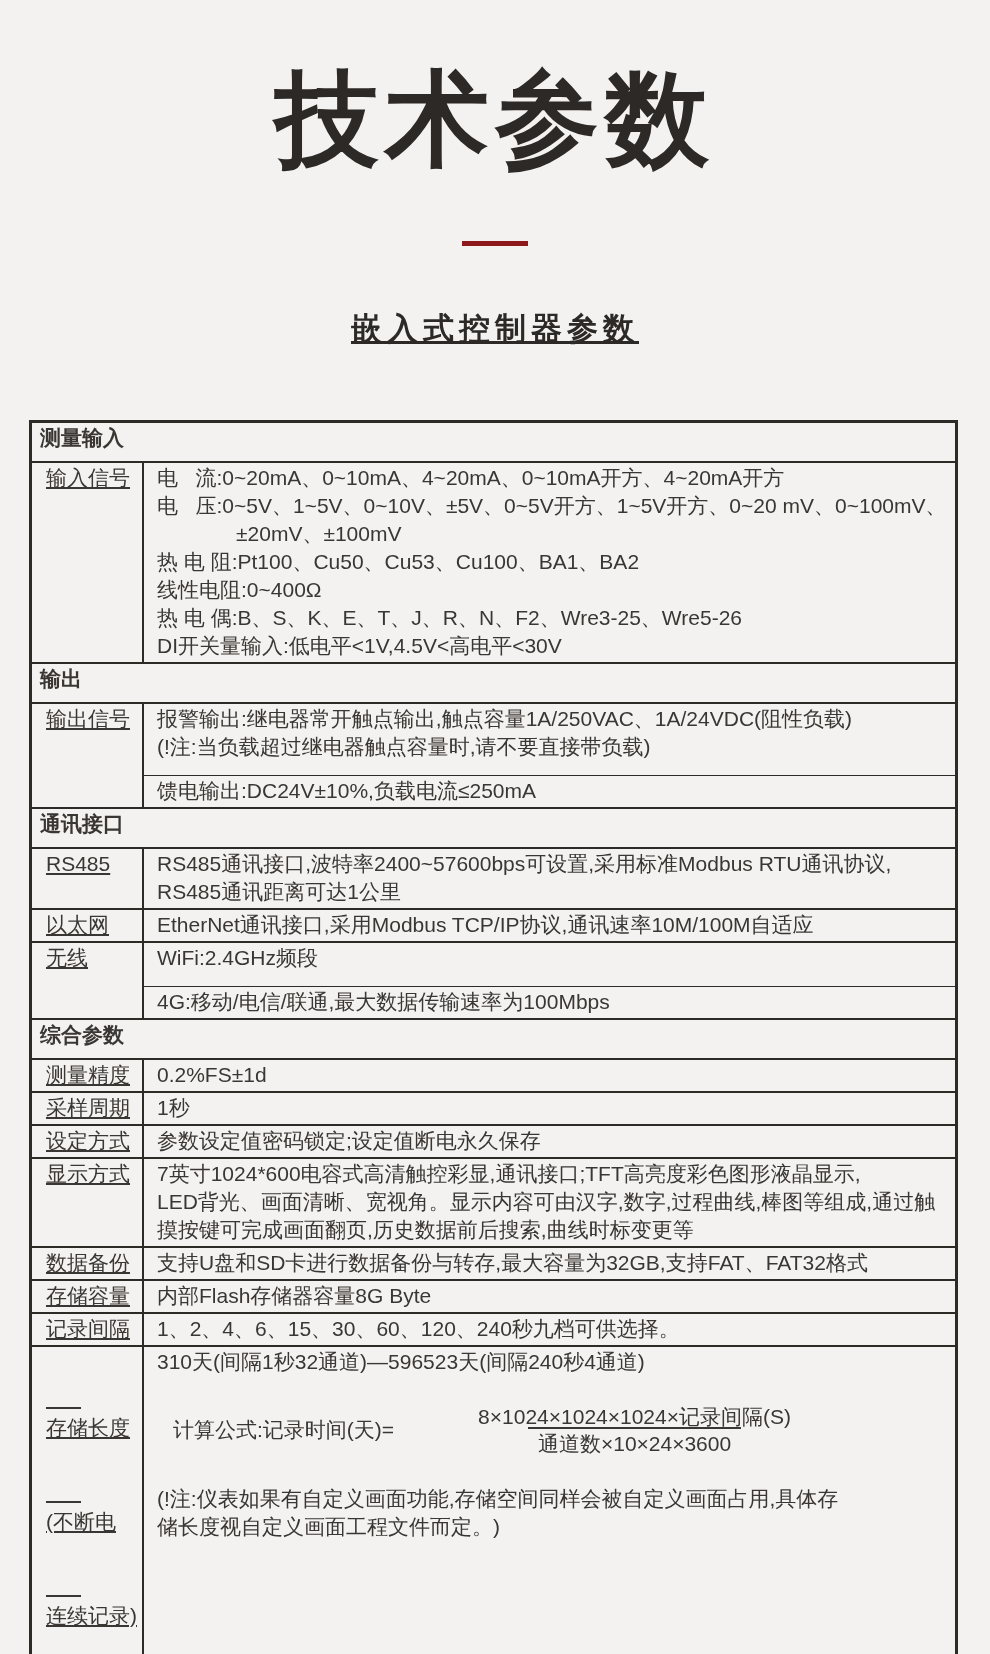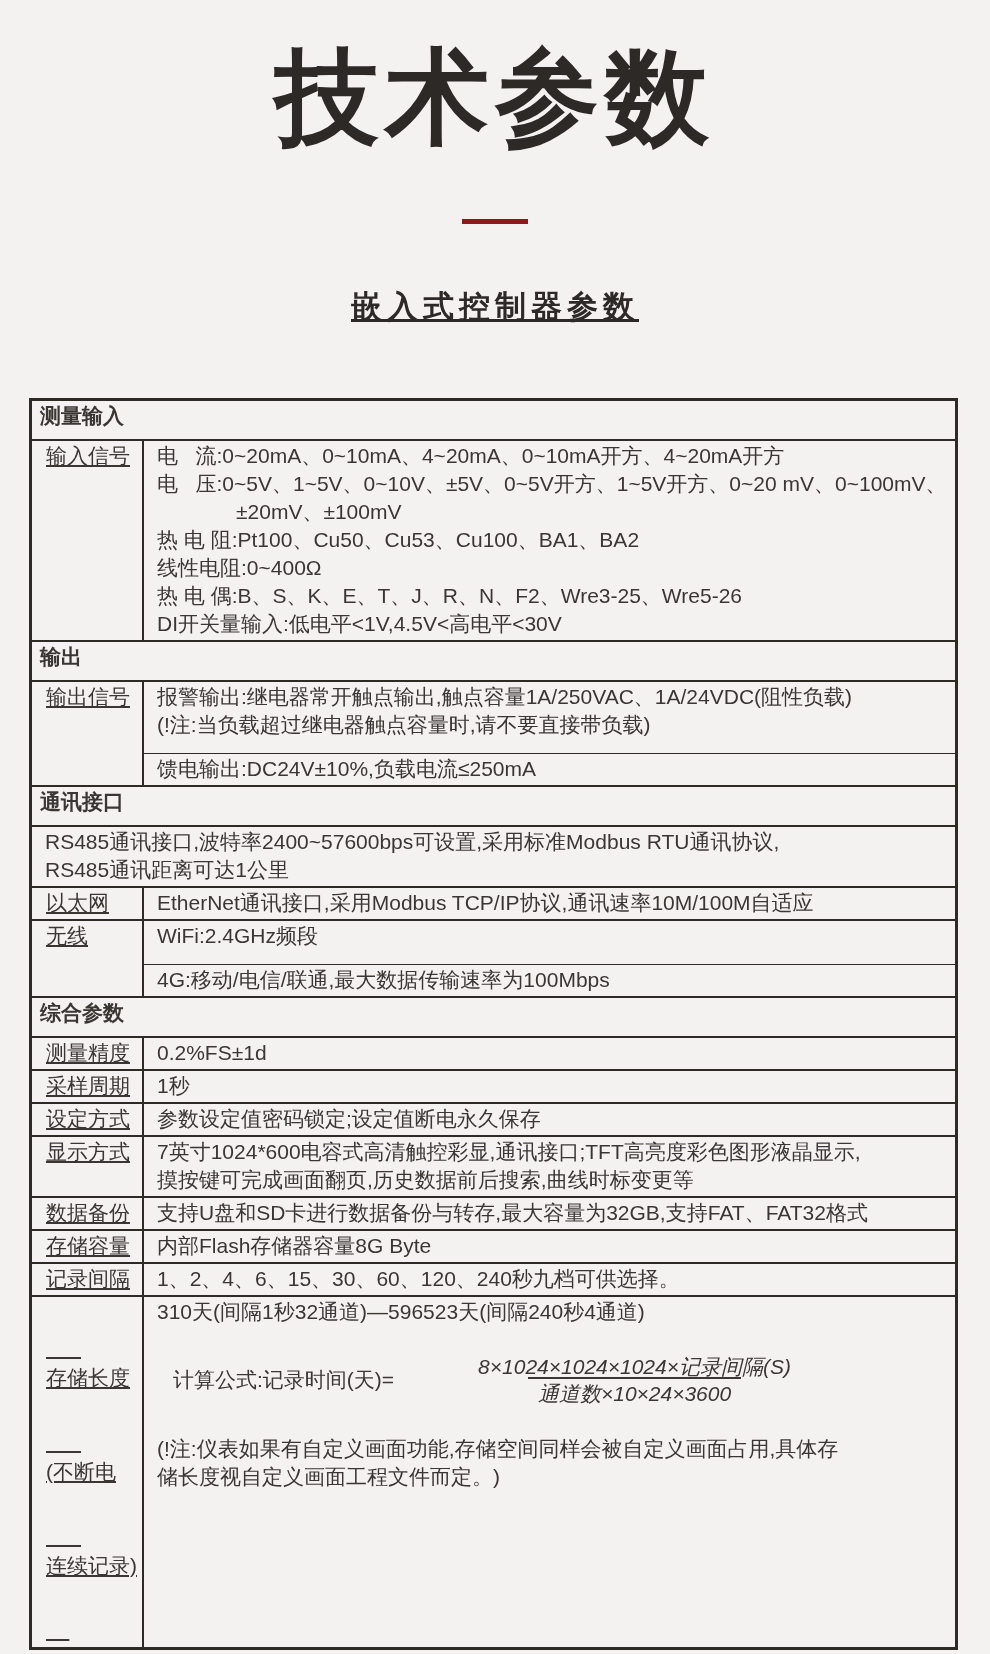--- a/index.html
+++ b/index.html
@@ -14,21 +14,21 @@
   body {
     width: 990px;
     height: 1654px;
     background: var(--bg);
     overflow: hidden;
     font-family: "Liberation Sans", "DejaVu Sans", sans-serif;
     color: var(--text);
   }
   .title {
     margin: 0;
-    padding-top: 34px;
+    padding-top: 56px;
     text-align: center;
     font-size: 104px;
     line-height: 1.22;
     font-weight: 900;
     letter-spacing: 6px;
     color: var(--title);
   }
   .red-divider {
     width: 66px;
     height: 5px;
@@ -73,21 +73,21 @@
   .sub + .sub { border-top: 1.5px solid var(--border); margin-top: 12px; }
   .line { line-height: 28px; white-space: pre; }
   .ind-a { padding-left: 79px; }
   .ind-b { padding-left: 101px; }
   .formula-row {
     display: flex;
     align-items: center;
     margin: 3px 16px 4px;
     white-space: pre;
   }
-  .frac { display: inline-block; text-align: center; margin-left: 4px; font-style: italic; }
+  .frac { display: inline-block; text-align: center; margin-left: 4px; }
   .frac .num { padding: 0 10px 3px; line-height: 27px; white-space: pre; }
   .frac .den { border-top: 2px solid var(--text); padding: 3px 10px 0; line-height: 27px; white-space: pre; }
 </style>
 </head>
 <body>
 
 <h1 class="title">技术参数</h1>
 <div class="red-divider"></div>
 <h2 class="subtitle">嵌入式控制器参数</h2>
 
@@ -121,20 +121,21 @@
       </div>
       <div class="sub">
         <div class="line">馈电输出:DC24V±10%,负载电流≤250mA</div>
       </div>
     </div>
   </div>
 
   <div class="sec">通讯接口</div>
 
   <div class="row">
+    <div class="lab">RS485</div>
     <div class="con">
       <div class="sub">
         <div class="line">RS485通讯接口,波特率2400~57600bps可设置,采用标准Modbus RTU通讯协议,</div>
         <div class="line">RS485通讯距离可达1公里</div>
       </div>
     </div>
   </div>
 
   <div class="row">
     <div class="lab">以太网</div>
@@ -184,20 +185,21 @@
         <div class="line">参数设定值密码锁定;设定值断电永久保存</div>
       </div>
     </div>
   </div>
 
   <div class="row">
     <div class="lab">显示方式</div>
     <div class="con">
       <div class="sub">
         <div class="line">7英寸1024*600电容式高清触控彩显,通讯接口;TFT高亮度彩色图形液晶显示,</div>
+        <div class="line">LED背光、画面清晰、宽视角。显示内容可由汉字,数字,过程曲线,棒图等组成,通过触</div>
         <div class="line">摸按键可完成画面翻页,历史数据前后搜索,曲线时标变更等</div>
       </div>
     </div>
   </div>
 
   <div class="row">
     <div class="lab">数据备份</div>
     <div class="con">
       <div class="sub">
         <div class="line">支持U盘和SD卡进行数据备份与转存,最大容量为32GB,支持FAT、FAT32格式</div>

